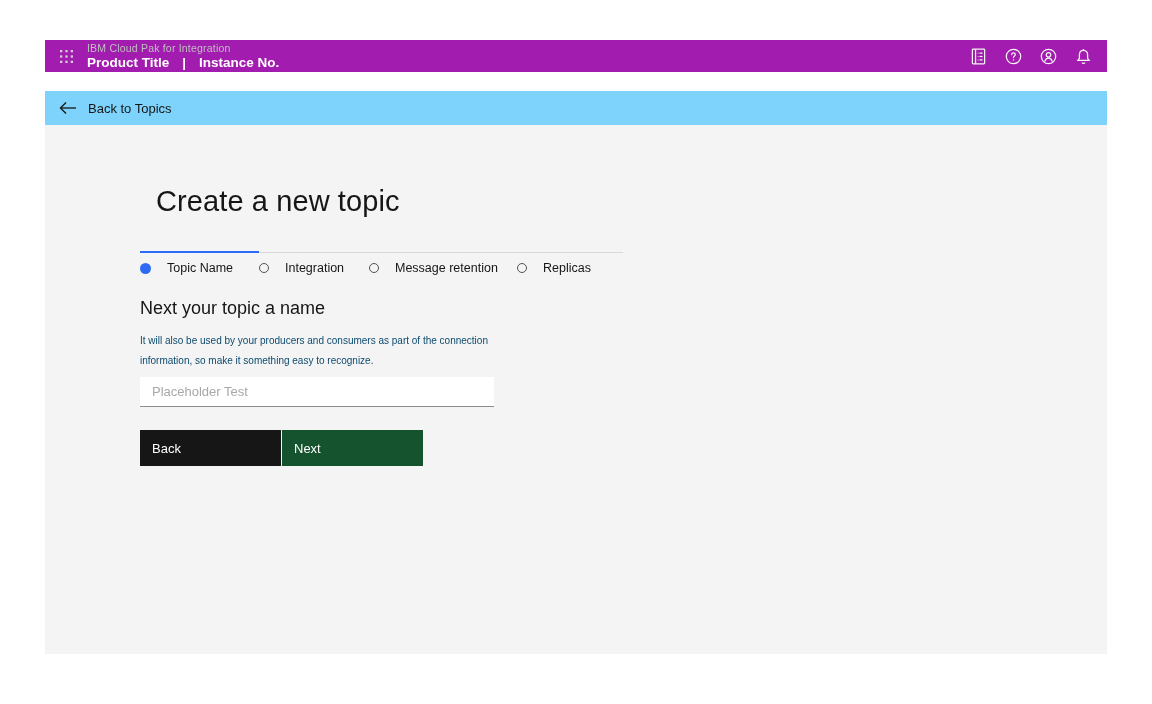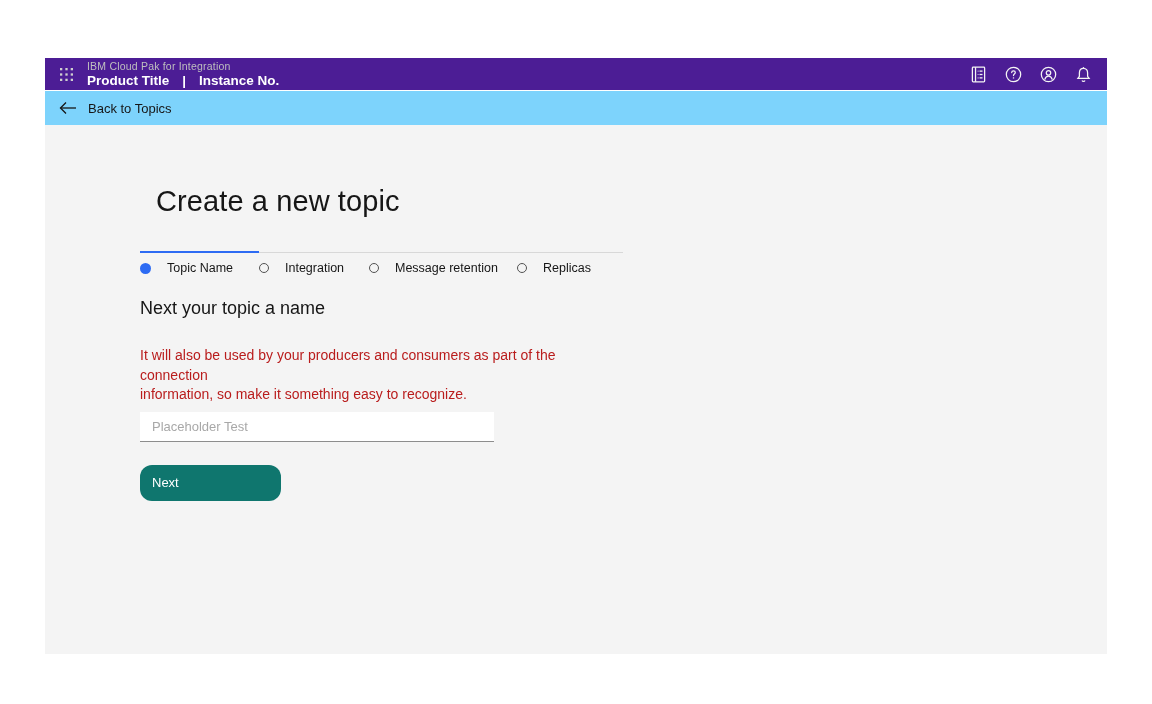--- a/index.html
+++ b/index.html
@@ -8,23 +8,23 @@
     width: 1152px; height: 704px;
     background: #ffffff;
     font-family: "Liberation Sans", sans-serif;
     color: #161616;
     overflow: hidden;
   }
   .frame { position: relative; width: 1152px; height: 704px; }
 
   
   .topbar {
-    position: absolute; left: 45px; top: 58px;
+    position: absolute; left: 45px; top: 40px;
     width: 1062px; height: 32px;
-    background: #4c1d95;
+    background: #a21caf;
     display: flex; align-items: center;
   }
   .switcher-btn {
     width: 42px; height: 41px;
     display: flex; align-items: center; justify-content: center;
     cursor: pointer; flex: 0 0 auto;
   }
   .titles { display: flex; flex-direction: column; justify-content: center; line-height: 1; }
   .eyebrow { font-size: 10.5px; color: #bfbfbf; letter-spacing: 0.2px; margin-bottom: 3px; }
   .title-row { display: flex; align-items: flex-start; gap: 13px; }
@@ -86,22 +86,22 @@
   
   h2.section-heading {
     margin: 22px 0 0 0; font-size: 18px; font-weight: 400;
     line-height: 23px; color: #161616;
   }
   .subheading {
     margin-top: 9px; font-size: 13px; font-weight: bold;
     line-height: 17px; color: #161616;
   }
   .description {
-    margin-top: 26px; font-size: 14px; line-height: 19.5px;
-    color: #b91c1c; white-space: pre-line;
+    margin-top: 11px; font-size: 10px; line-height: 19.5px;
+    color: #0c4a6e; white-space: pre-line;
   }
   .topic-input {
     margin-top: 7px; display: block;
     width: 354px; height: 30px;
     background: #ffffff;
     border: none; border-bottom: 1px solid #8d8d8d; border-radius: 0;
     padding: 0 12px; font-size: 13px;
     font-family: Liberation Sans, sans-serif;
     color: #161616; outline: none;
   }
@@ -111,21 +111,21 @@
   .btn-set { margin-top: 23px; display: flex; gap: 1px; }
   .btn {
     width: 141px; height: 36px;
     display: flex; align-items: center;
     padding-left: 12px;
     font-size: 13px; color: #ffffff;
     border: none; cursor: pointer;
     font-family: "Liberation Sans", sans-serif;
   }
   .btn-back { background: #161616; }
-  .btn-next { background: #0f766e; border-radius: 12px; }
+  .btn-next { background: #14532d; }
 </style>
 </head>
 <body>
 
 <div class="frame">
 
   <header class="topbar">
     <div class="switcher-btn">
       <svg width="13" height="13" viewBox="0 0 13 13">
         <g fill="#cfcfcf">
@@ -228,19 +228,20 @@
         </div>
       </div>
 
       <h2 class="section-heading">Next your topic a name</h2>
       <div class="description">It will also be used by your producers and consumers as part of the connection
 information, so make it something easy to recognize.</div>
 
       <input class="topic-input" type="text" placeholder="Placeholder Test" style="">
 
       <div class="btn-set">
+        <button class="btn btn-back">Back</button>
         <button class="btn btn-next">Next</button>
       </div>
 
     </div>
   </main>
 
 </div>
 
 </body></html>

